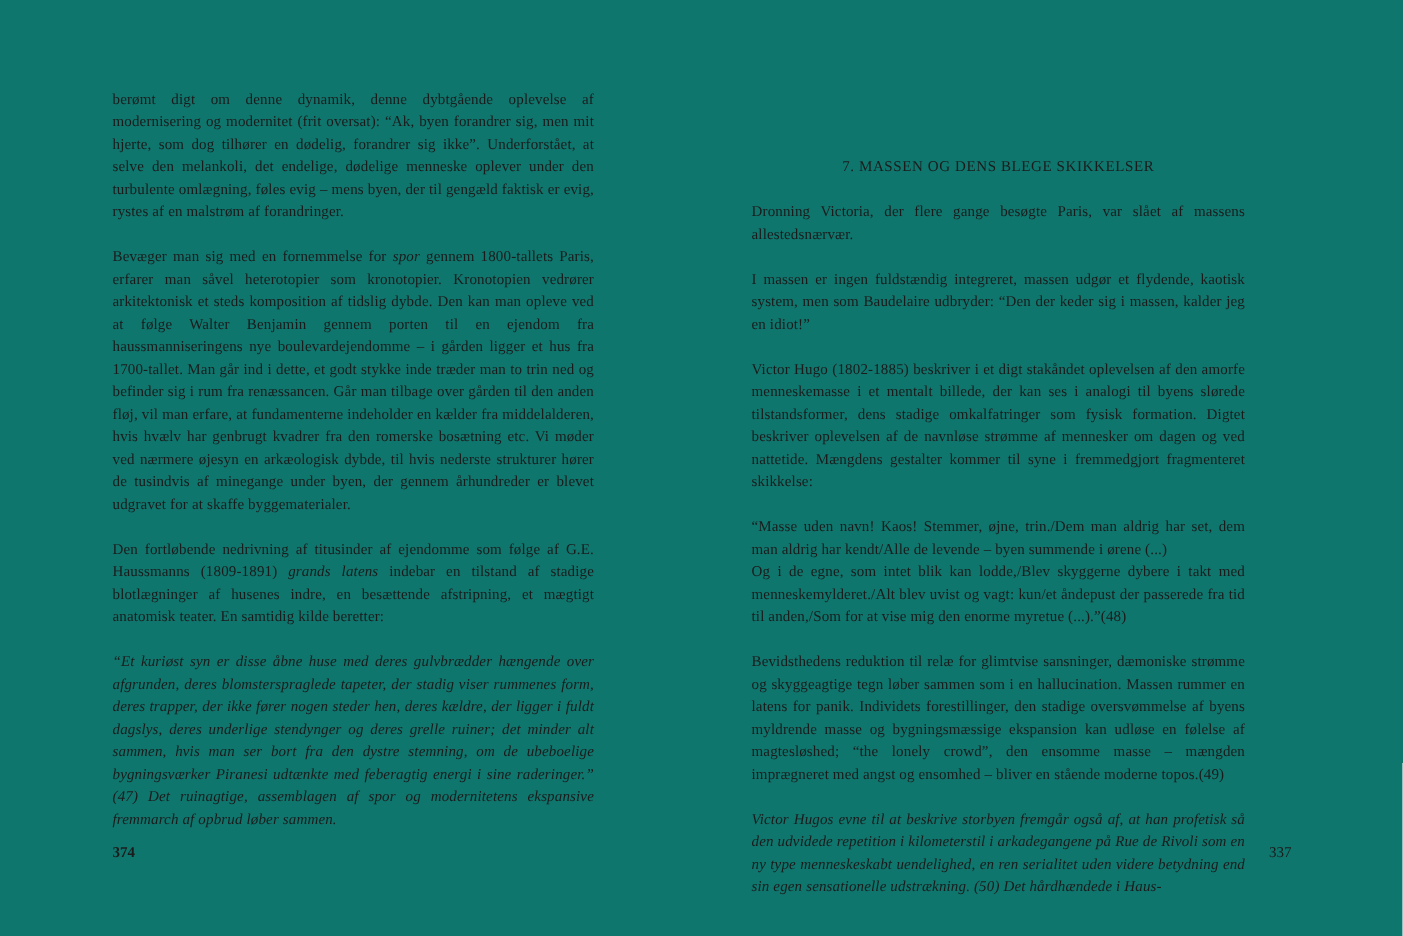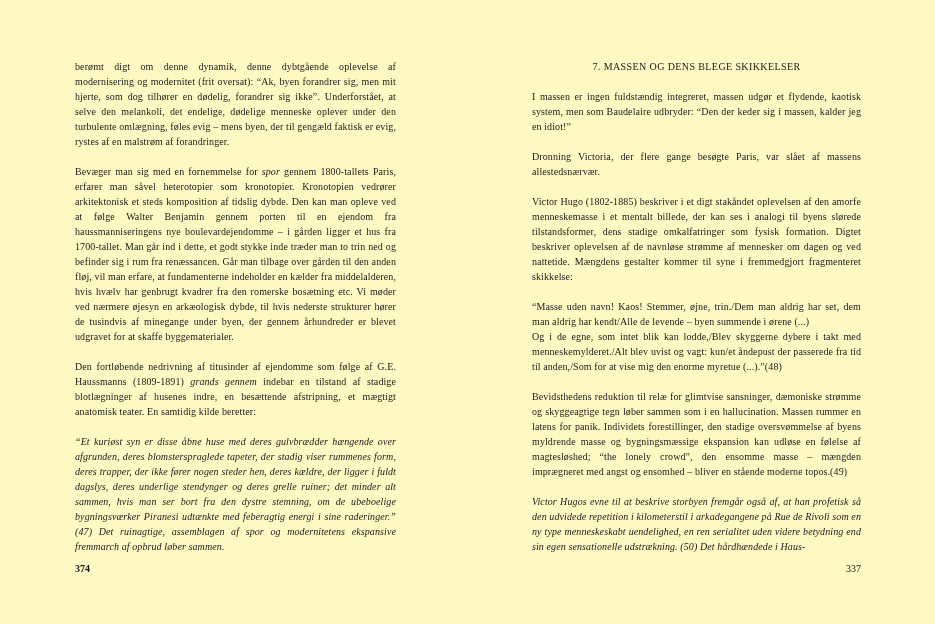--- a/index.html
+++ b/index.html
@@ -4,40 +4,41 @@
 <style>
   html, body {
     margin: 0;
     padding: 0;
     background: #ffffff;
   }
   .spread {
     position: relative;
     width: 935px;
     height: 624px;
-    background: #fef9c3;
+    background: #0f766e;
     overflow: hidden;
     font-family: "Liberation Serif", "DejaVu Serif", serif;
     color: #1b1b1b;
   }
   .column {
     position: absolute;
     top: 59px;
     font-size: 10px;
     line-height: 15px;
     text-align: justify;
     letter-spacing: 0.1px;
   }
   .column-left {
     left: 75px;
     width: 321px;
   }
   .column-right {
-    left: 532px;
+    left: 501px;
     width: 329px;
+    margin-top: 45px;
   }
   .column p {
     margin: 0 0 15px 0;
     padding: 0;
     text-align: justify;
     text-justify: inter-word;
   }
   .column p:last-child { margin-bottom: 0; font-style: italic; }
   .chapter-heading {
     margin: 0 0 15px 0;
@@ -66,32 +67,32 @@
 </style>
 </head>
 <body>
 
 <div class="spread">
 
   <section>
     <div class="column column-left">
         <p>berømt digt om denne dynamik, denne dybtgående oplevelse af modernisering og modernitet (frit oversat): “Ak, byen forandrer sig, men mit hjerte, som dog tilhører en dødelig, forandrer sig ikke”. Underforstået, at selve den melankoli, det endelige, dødelige menneske oplever under den turbulente omlægning, føles evig – mens byen, der til gengæld faktisk er evig, rystes af en malstrøm af forandringer.</p>
         <p>Bevæger man sig med en fornemmelse for <i>spor</i> gennem 1800-tallets Paris, erfarer man såvel heterotopier som kronotopier. Kronotopien vedrører arkitektonisk et steds komposition af tidslig dybde. Den kan man opleve ved at følge Walter Benjamin gennem porten til en ejendom fra haussmanniseringens nye boulevardejendomme – i gården ligger et hus fra 1700-tallet. Man går ind i dette, et godt stykke inde træder man to trin ned og befinder sig i rum fra renæssancen. Går man tilbage over gården til den anden fløj, vil man erfare, at fundamenterne indeholder en kælder fra middelalderen, hvis hvælv har genbrugt kvadrer fra den romerske bosætning etc. Vi møder ved nærmere øjesyn en arkæologisk dybde, til hvis nederste strukturer hører de tusindvis af minegange under byen, der gennem århundreder er blevet udgravet for at skaffe byggematerialer.</p>
-        <p>Den fortløbende nedrivning af titusinder af ejendomme som følge af G.E. Haussmanns (1809-1891) <i>grands gennem</i> indebar en tilstand af stadige blotlægninger af husenes indre, en besættende afstripning, et mægtigt anatomisk teater. En samtidig kilde beretter:</p>
+        <p>Den fortløbende nedrivning af titusinder af ejendomme som følge af G.E. Haussmanns (1809-1891) <i>grands latens</i> indebar en tilstand af stadige blotlægninger af husenes indre, en besættende afstripning, et mægtigt anatomisk teater. En samtidig kilde beretter:</p>
         <p>“Et kuriøst syn er disse åbne huse med deres gulvbrædder hængende over afgrunden, deres blomsterspraglede tapeter, der stadig viser rummenes form, deres trapper, der ikke fører nogen steder hen, deres kældre, der ligger i fuldt dagslys, deres underlige stendynger og deres grelle ruiner; det minder alt sammen, hvis man ser bort fra den dystre stemning, om de ubeboelige bygningsværker Piranesi udtænkte med feberagtig energi i sine raderinger.” (47) Det ruinagtige, assemblagen af spor og modernitetens ekspansive fremmarch af opbrud løber sammen.</p>
       </div>
     <div class="pagenum pagenum-left">374</div>
   </section>
 
   <section>
     <div class="column column-right">
       <h1 class="chapter-heading">7. MASSEN OG DENS BLEGE SKIKKELSER</h1>
       <div>
+          <p>Dronning Victoria, der flere gange besøgte Paris, var slået af massens allestedsnærvær.</p>
           <p>I massen er ingen fuldstændig integreret, massen udgør et flydende, kaotisk system, men som Baudelaire udbryder: “Den der keder sig i massen, kalder jeg en idiot!”</p>
-          <p>Dronning Victoria, der flere gange besøgte Paris, var slået af massens allestedsnærvær.</p>
           <p>Victor Hugo (1802-1885) beskriver i et digt stakåndet oplevelsen af den amorfe menneskemasse i et mentalt billede, der kan ses i analogi til byens slørede tilstandsformer, dens stadige omkalfatringer som fysisk formation. Digtet beskriver oplevelsen af de navnløse strømme af mennesker om dagen og ved nattetide. Mængdens gestalter kommer til syne i fremmedgjort fragmenteret skikkelse:</p>
           <p>“Masse uden navn! Kaos! Stemmer, øjne, trin./Dem man aldrig har set, dem man aldrig har kendt/Alle de levende – byen summende i ørene (...)<br>Og i de egne, som intet blik kan lodde,/Blev skyggerne dybere i takt med menneskemylderet./Alt blev uvist og vagt: kun/et åndepust der passerede fra tid til anden,/Som for at vise mig den enorme myretue (...).”(48)</p>
           <p>Bevidsthedens reduktion til relæ for glimtvise sansninger, dæmoniske strømme og skyggeagtige tegn løber sammen som i en hallucination. Massen rummer en latens for panik. Individets forestillinger, den stadige oversvømmelse af byens myldrende masse og bygningsmæssige ekspansion kan udløse en følelse af magtesløshed; “the lonely crowd”, den ensomme masse – mængden imprægneret med angst og ensomhed – bliver en stående moderne topos.(49)</p>
           <p>Victor Hugos evne til at beskrive storbyen fremgår også af, at han profetisk så den udvidede repetition i kilometerstil i arkadegangene på Rue de Rivoli som en ny type menneskeskabt uendelighed, en ren serialitet uden videre betydning end sin egen sensationelle udstrækning. (50) Det hårdhændede i Haus-</p>
         </div>
     </div>
     <div class="pagenum pagenum-right">337</div>
   </section>
 
 </div>

